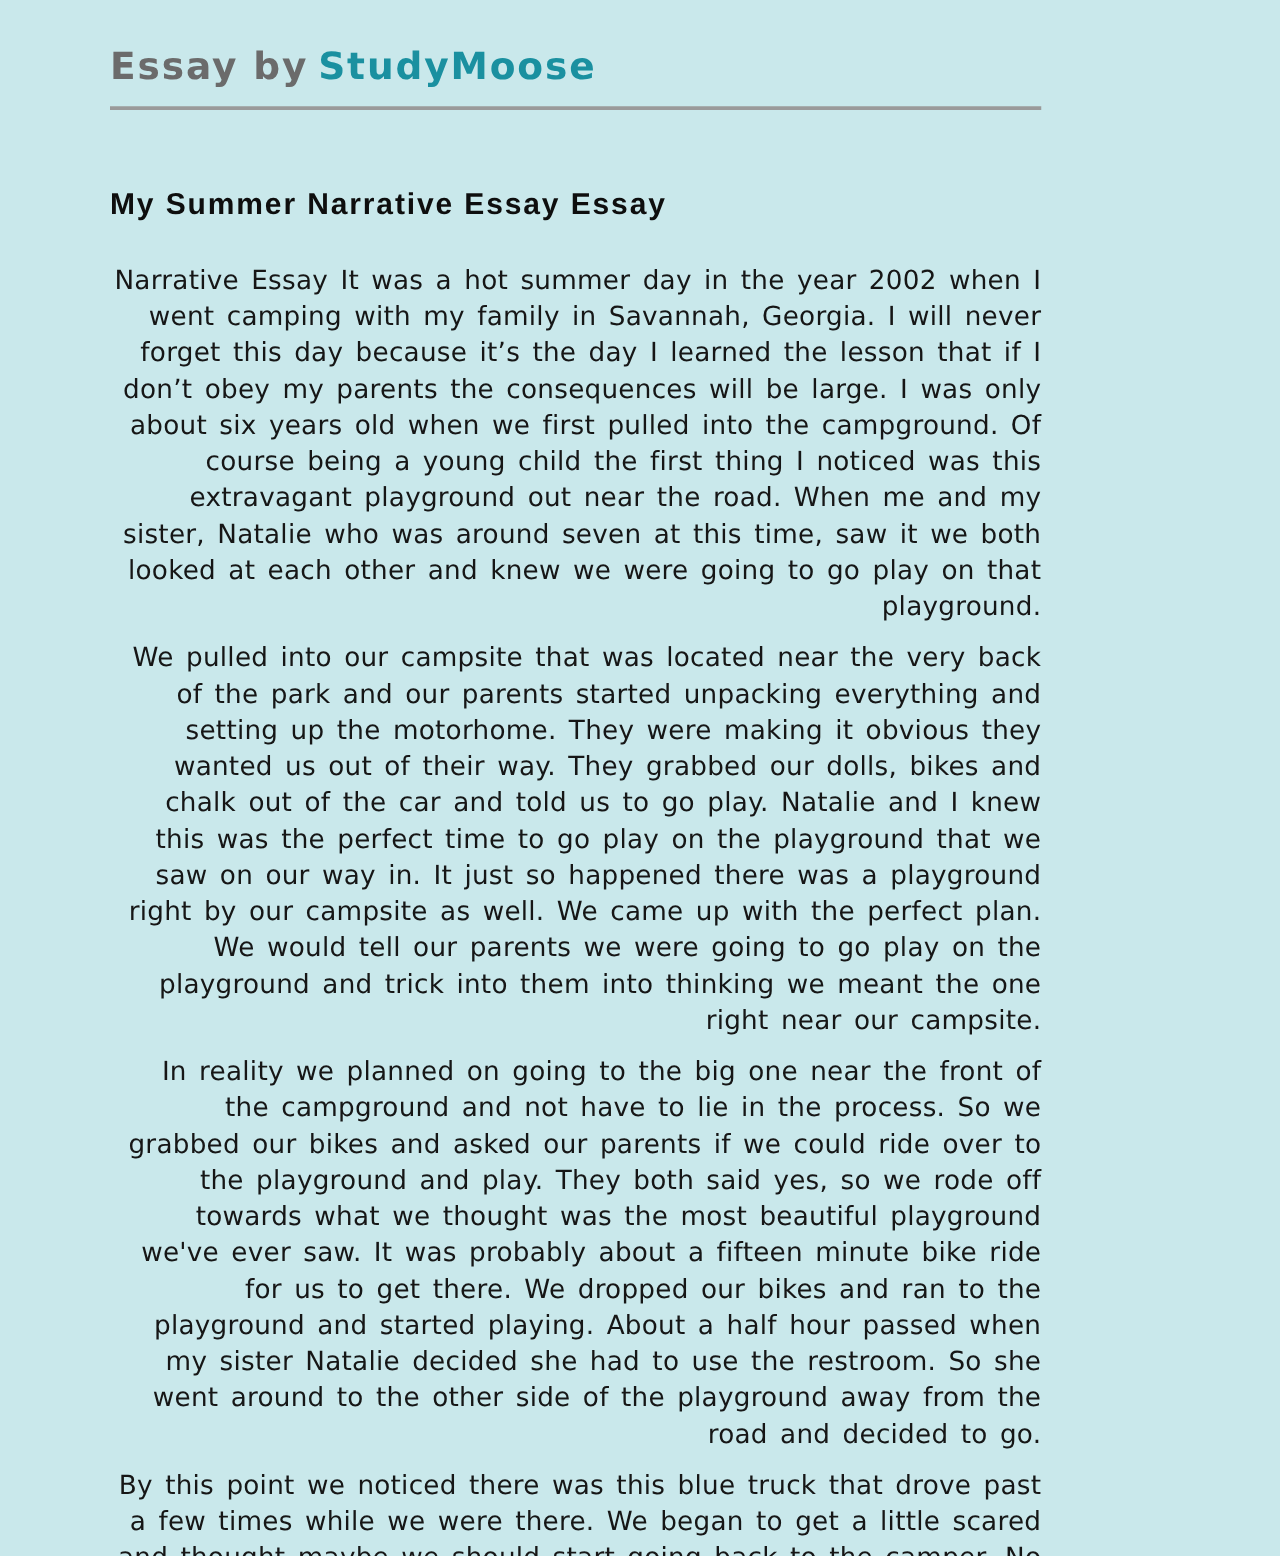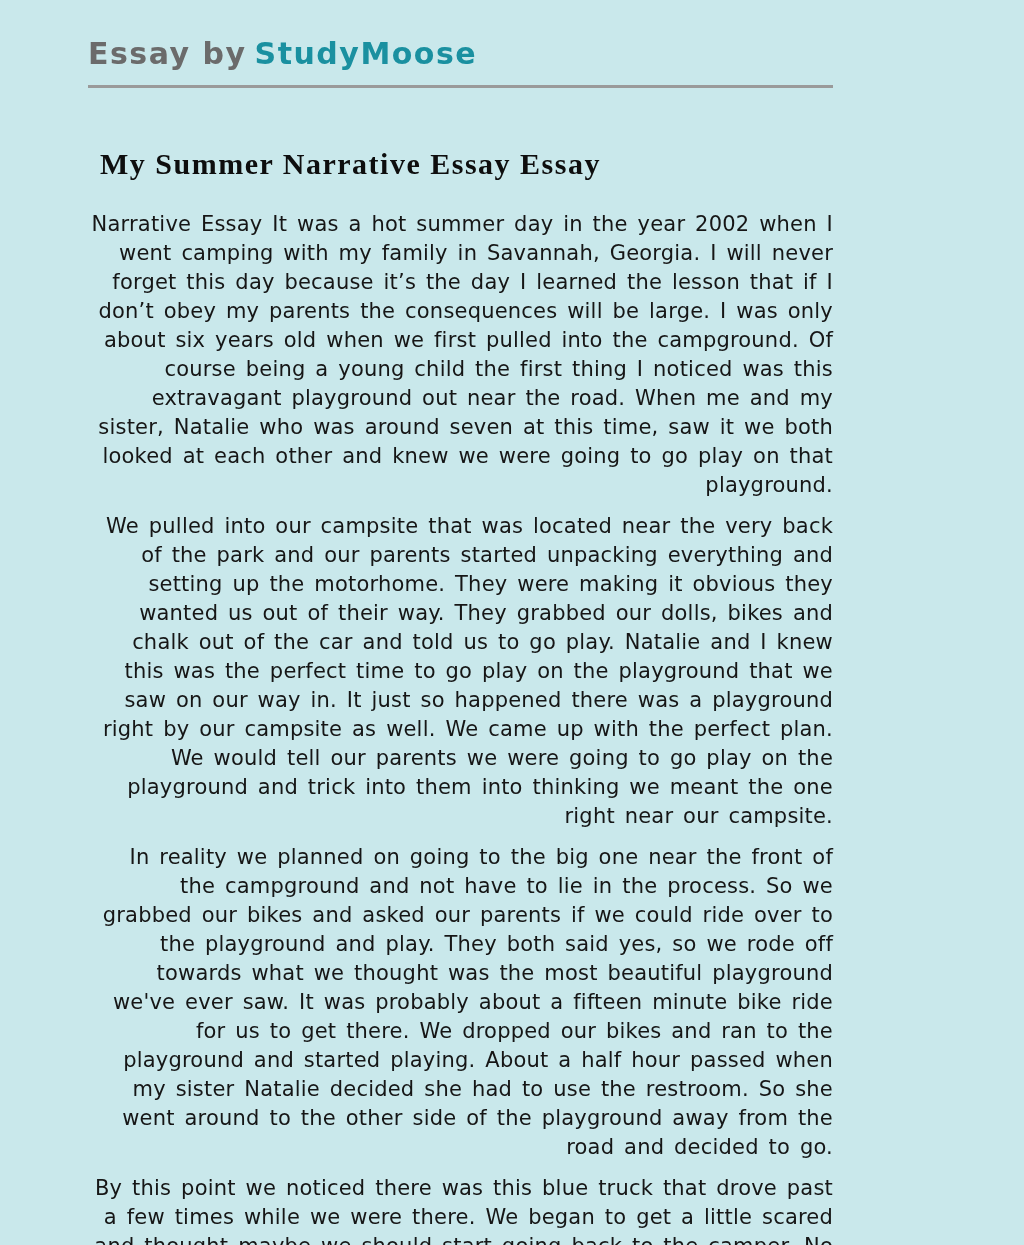--- a/index.html
+++ b/index.html
@@ -42,27 +42,27 @@
     text-underline-offset: 3px;
     margin-left: 8px;
     cursor: pointer;
   }
   .divider {
     border: none;
     border-top: 3px solid #9a9a9a;
     margin: 10px 0 0 0;
   }
   .essay-title {
-    margin: 56px 0 0 12px;
-    font-size: 30px;
+    margin: 56px 0 0 0;
+    font-size: 24px;
     line-height: 40px;
     font-weight: bold;
     letter-spacing: 1.5px;
     color: #0e0e0e;
-    font-family: Liberation Serif, serif;
+    font-family: Liberation Sans, sans-serif;
   }
   .essay-body {
     margin-top: 26px;
   }
   .essay-body p {
     margin: 0 0 12px 0;
     font-size: 21px;
     line-height: 29px;
     color: #161616;
     word-spacing: 3px;

